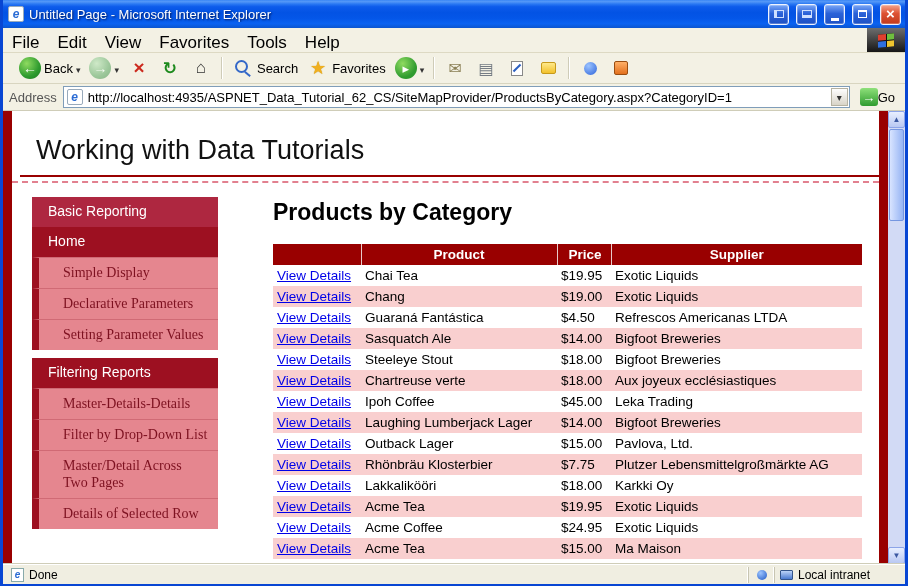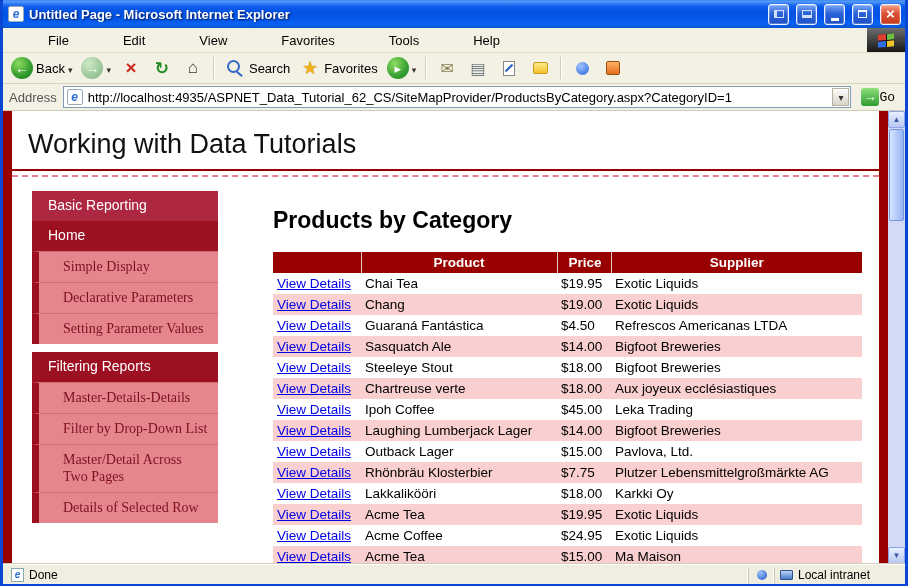--- a/index.html
+++ b/index.html
@@ -8,43 +8,43 @@
 
   .window { width:908px; height:586px; display:flex; flex-direction:column;
     border-left:3px solid #0846d3; border-right:3px solid #0846d3; border-bottom:2px solid #0846d3;
     background:#f1efe2; }
 
   
   .titlebar { height:28px; flex:0 0 28px; display:flex; align-items:center; gap:5px; padding:0 4px 0 5px;
     background:linear-gradient(180deg,#3a86f5 0%,#5598f7 6%,#2b79f3 14%,#0d5beb 24%,var(--titlebar-blue,#0353e4) 45%,#0456e8 65%,#0a62f1 85%,#0b55cf 100%); }
   .ie-page-icon { width:16px; height:16px; background:#fff; border:1px solid #9ab; border-radius:2px;
     color:#2a6bd4; font-weight:bold; font-style:italic; font-size:12px; line-height:14px; text-align:center; flex:0 0 16px; }
-  .title-text { color:#fff; font-weight:bold; font-size:13px; text-shadow:1px 1px 2px rgba(0,0,40,.75);
+  .title-text { color:#fff; font-weight:normal; font-size:13px; text-shadow:1px 1px 2px rgba(0,0,40,.75);
     flex:1; white-space:nowrap; overflow:hidden; }
   .win-btn { width:21px; height:21px; margin-left:2px; border:1px solid #eef3ff; border-radius:3px;
     display:flex; align-items:center; justify-content:center; color:#fff;
     background:linear-gradient(180deg,#7ba7f7,#2a62d8 45%,#1e51c4); box-shadow:inset 0 0 0 1px rgba(255,255,255,.25); }
   .win-btn.close { background:linear-gradient(180deg,#f5a48b,#dd5133 45%,#c13a1c); }
   .glyph-min { width:8px; height:3px; background:#fff; align-self:flex-end; margin:0 0 3px 0; }
   .glyph-max { width:9px; height:8px; border:1px solid #fff; border-top:2px solid #fff; }
   .glyph-close::before { content:"\00D7"; font-size:15px; font-weight:bold; line-height:15px; }
   .glyph-tile1 { width:10px; height:8px; border:1px solid #cfe0ff; box-shadow:inset 2px 0 0 #cfe0ff; }
   .glyph-tile2 { width:10px; height:8px; border:1px solid #cfe0ff; box-shadow:inset 0 -2px 0 #cfe0ff; }
 
   
   .menubar { height:25px; flex:0 0 25px; display:flex; align-items:stretch; background:#f3f1e4; border-bottom:1px solid #ddd9c3; }
-  .menu-item { padding:5px 9px 0; font-size:13px; color:#000;margin-left:36px; }
+  .menu-item { padding:5px 9px 0; font-size:17px; color:#000; }
   .menu-logo { margin-left:auto; width:38px; display:flex; align-items:center; justify-content:center;
     background:linear-gradient(180deg,#6e6e6e,#161616); }
   .flag { width:16px; height:13px; display:grid; grid-template:1fr 1fr / 1fr 1fr; gap:1px; background:#111; transform:skewY(-6deg); }
   .flag i:nth-child(1){background:#e03f2e;} .flag i:nth-child(2){background:#6fbf3f;}
   .flag i:nth-child(3){background:#2f6fe0;} .flag i:nth-child(4){background:#efc52f;}
 
   
-  .toolbar { height:31px; flex:0 0 31px; display:flex; align-items:center; gap:1px; padding:0 4px;
+  .toolbar { height:31px; flex:0 0 31px; display:flex; align-items:center; gap:1px; padding:0 12px;
     background:#f3f1e4; border-bottom:1px solid #d8d5c0; }
   .tb-btn { display:flex; align-items:center; gap:3px; padding:2px 4px; border-radius:3px; font-size:13px; color:#000; }
   .tb-sep { width:0; height:22px; border-left:1px solid #cfccb8; border-right:1px solid #fff; margin:0 4px; }
   .tb-icon { width:22px; height:22px; position:relative; display:flex; align-items:center; justify-content:center; }
   .tb-dd::before { content:"\25BE"; font-size:9px; color:#333; }
   .icon-back,.icon-forward { border-radius:50%; color:#fff; font-weight:bold;
     background:radial-gradient(circle at 35% 30%,#8fdb60,#2f9b2f 60%,#1c7a1f); }
   .icon-back::before { content:"\2190"; font-size:14px; }
   .icon-forward { background:radial-gradient(circle at 35% 30%,#cfe9c8,#9cc79a 60%,#88b487); }
   .icon-forward::before { content:"\2192"; font-size:14px; color:#f4faf2; }
@@ -66,45 +66,45 @@
 
   
   .addressbar { height:27px; flex:0 0 27px; display:flex; align-items:center; gap:6px; padding:2px 6px;
     background:#f3f1e4; border-bottom:1px solid #cfcdb8; }
   .addr-label { font-size:13px; color:#555; }
   .addr-input { flex:1; height:22px; background:#fff; border:1px solid #7f9db9; display:flex; align-items:center; padding:0 1px 0 3px; gap:5px; }
   .addr-url { font-size:13px; color:#000; flex:1; white-space:nowrap; overflow:hidden; }
   .addr-dd { width:17px; height:18px; background:linear-gradient(#fefefe,#d8d4c8); border:1px solid #b5b2a1;
     display:flex; align-items:center; justify-content:center; }
   .addr-dd::before { content:"\25BE"; font-size:10px; color:#333; }
-  .go-btn { display:flex; align-items:center; font-size:13px; padding:0 4px;font-family:Liberation Mono, monospace; }
+  .go-btn { display:flex; align-items:center; font-size:13px; padding:0 4px; }
   .go-icon { width:18px; height:18px; border-radius:3px; background:linear-gradient(#8ee07a,#2f9b2f);
     color:#fff; display:flex; align-items:center; justify-content:center; font-weight:bold; }
   .go-icon::before { content:"\2192"; font-size:13px; }
 
   
   .content { flex:1 1 auto; display:flex; min-height:0; }
   .content-main { flex:1; background:var(--maroon,#990000); padding:0 9px; min-width:0; }
   .page { background:#fff; height:100%; overflow:hidden; }
-  .page-header { padding:18px 0 9px 16px; border-bottom:2px solid var(--maroon,#990000); }
+  .page-header { padding:24px 0 9px 16px; border-bottom:2px solid var(--maroon,#990000);margin-left:8px; }
   .page-header h1 { font-size:27px; font-weight:400; color:#111; }
   .dashed { border-top:2px dashed #e2808f; margin-top:4px; }
   .body-row { display:flex; padding-top:14px; }
 
   .sidebar { width:186px; margin-left:20px; flex:0 0 186px; font-size:14px; }
   .nav-item { line-height:17px; }
   .nav-item.level0 { color:#fff; padding:6px 8px 7px 16px; }
   .nav-item.level0.dark { background:var(--nav-dark,#9d1021); }
   .nav-item.level0.medium { background:var(--nav-medium,#ae2740); }
   .nav-item.level1 { background:var(--nav-light,#e5868f); color:var(--nav-light-text,#7d1120);
     padding:6px 10px 7px 24px; border-left:7px solid var(--nav-dark,#9d1021); border-top:1px solid #d06a75;font-family:Liberation Serif, serif; }
   .nav-gap { height:8px; }
 
   .main { flex:1; padding-left:55px; min-width:0; }
-  .main h2 { font-size:23px; font-weight:bold; color:#000; margin:16px 0 18px; }
+  .main h2 { font-size:23px; font-weight:bold; color:#000; margin:2px 0 18px; }
 
   table.grid { border-collapse:collapse; width:589px; font-size:13.5px; table-layout:fixed; }
   table.grid th { background:var(--maroon,#990000); color:#fff; font-weight:bold; text-align:center;
     padding:3px 11px; border-left:1px solid #e8c9c9; }
   table.grid th:first-child { border-left:none; }
   table.grid td { padding:2px 4px; line-height:17px; overflow:hidden; white-space:nowrap; }
   tr.alt { background:var(--row-alt,#f9cfcf); }
   a.view { color:var(--link-blue,#0000e8); text-decoration:underline; }
   .col-link { width:88px; } .col-product { width:196px; } .col-price { width:54px; } .col-supplier { width:251px; }
 

